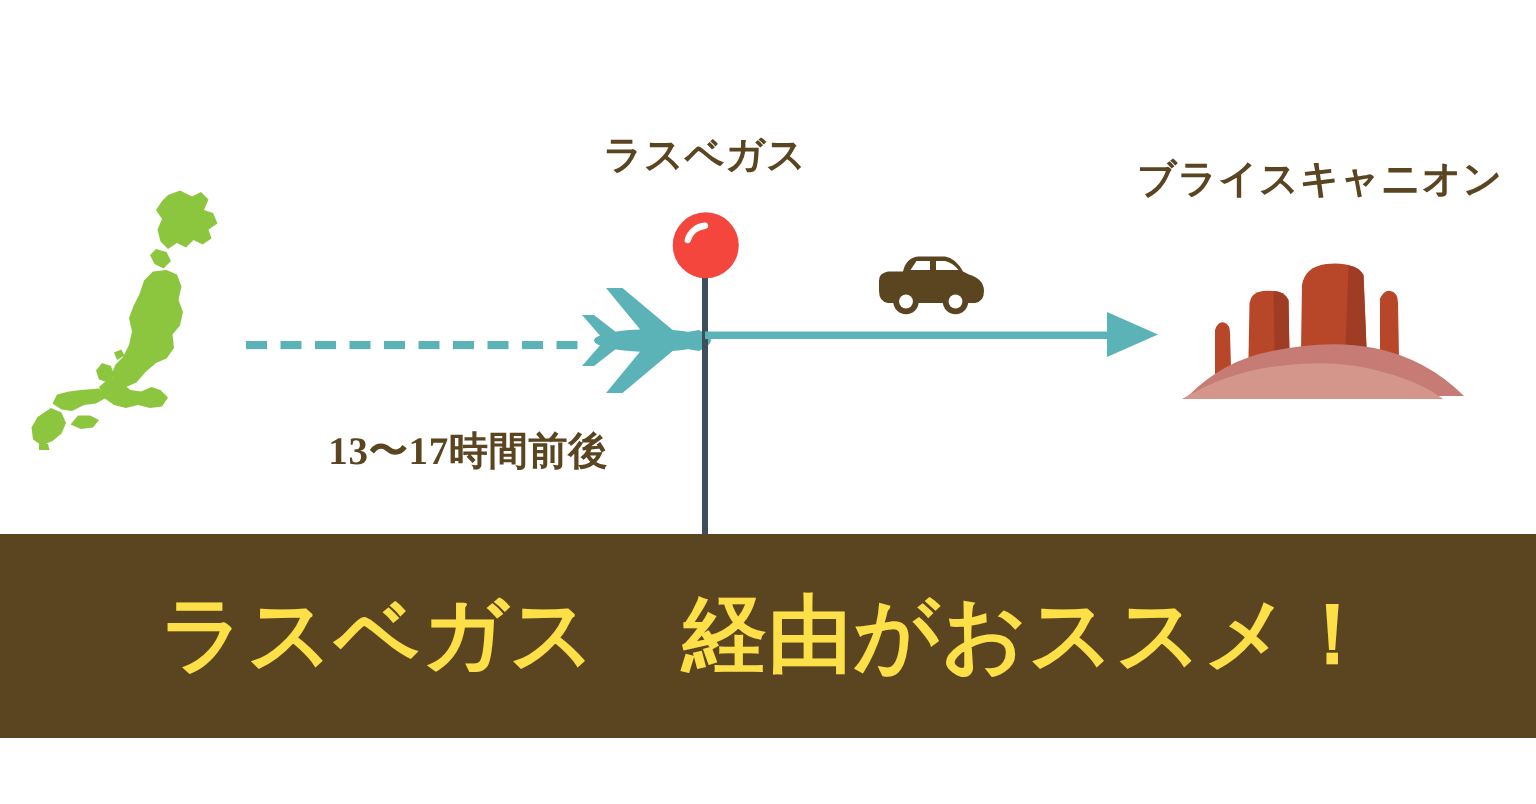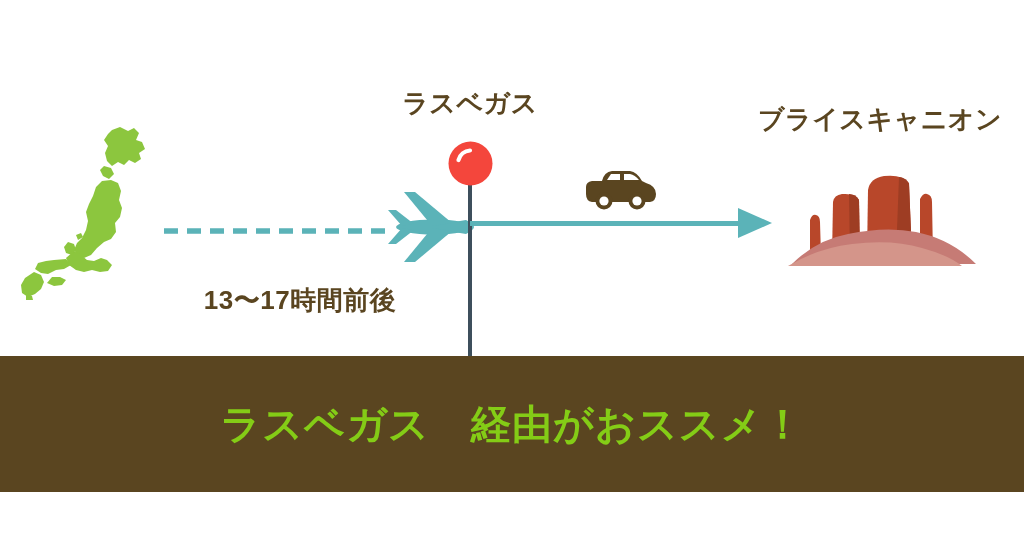--- a/index.html
+++ b/index.html
@@ -18,20 +18,21 @@
     background: #ffffff;
     overflow: hidden;
   }
 
   
   .stage {
     position: absolute;
     left: 0; top: 0;
     width: 1024px;
     height: 376px;
+    font-family: Liberation Serif, serif;
   }
 
   
   .japan-map {
     position: absolute;
     left: 8px;
     top: 122px;
     width: 160px;
     height: 178px;
   }
@@ -133,21 +134,21 @@
 
   .duration-label {
     position: absolute;
     color: #5a4520;
     font-size: 26px;
     font-weight: bold;
     white-space: nowrap;
     letter-spacing: 0.5px;
   }
   .duration-flight {
-    left: 300px;
+    left: 312px;
     top: 283px;
     transform: translateX(-50%);
   }
   .duration-drive {
     left: 622px;
     top: 283px;
     transform: translateX(-50%);
   }
 
   
@@ -156,22 +157,22 @@
     left: 0;
     top: 356px;
     width: 1024px;
     height: 136px;
     background: #5a4520;
     display: flex;
     align-items: center;
     justify-content: center;
   }
   .banner-text {
-    color: #84cc16;
-    font-size: 40px;
+    color: #fde047;
+    font-size: 56px;
     font-weight: bold;
     letter-spacing: 1px;
     white-space: pre;
   }
   .footer-space {
     position: absolute;
     left: 0;
     top: 492px;
     width: 1024px;
     height: 44px;

